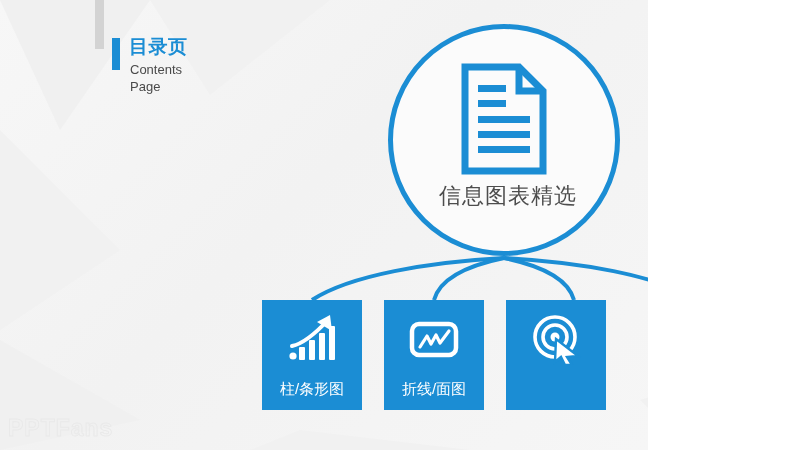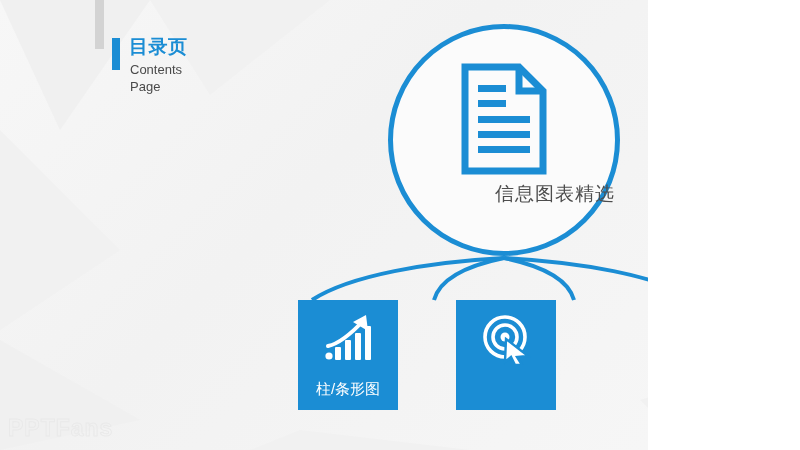--- a/index.html
+++ b/index.html
@@ -98,22 +98,22 @@
     top: 34px;
     transform: translateX(-50%);
     width: 86px;
     height: 112px;
   }
   .circle-label {
     position: absolute;
     left: 8px;
     right: 0;
     top: 152px;
-    text-align: right;
-    font-size: 19px;
+    text-align: center;
+    font-size: 22px;
     color: #4d4d4d;
     letter-spacing: 1px;
     white-space: nowrap;
   }
 
   
   .boxes {
     position: absolute;
     left: 262px;
     top: 300px;
@@ -123,21 +123,20 @@
   .box {
     position: relative;
     width: 100px;
     height: 110px;
     background: #1b8dd4;
     box-sizing: border-box;
     display: flex;
     flex-direction: column;
     align-items: center;
     justify-content: flex-start;
-    margin-left: 36px;
   }
   .box-icon {
     margin-top: 13px;
     width: 52px;
     height: 52px;
   }
   .box-label {
     position: absolute;
     bottom: 11px;
     left: 0;
@@ -221,20 +220,27 @@
           <rect x="33" y="20" width="6" height="27" rx="1"></rect>
           <rect x="43" y="13" width="6" height="34" rx="1"></rect>
         </g>
         <path d="M6 33 C 16 31 28 22 42 7" fill="none" stroke="#ffffff" stroke-width="4" stroke-linecap="round"></path>
         <polygon points="44,2 46,18 31,9" fill="#ffffff"></polygon>
       </svg>
       <div class="box-label">柱/条形图</div>
     </div>
 
 
+    <div class="box">
+      <svg class="box-icon" viewBox="0 0 52 52">
+        <rect x="4" y="11" width="44" height="31" rx="7" fill="none" stroke="#ffffff" stroke-width="4.5"></rect>
+        <path d="M12 34 L19 23 L23 31 L28 22 L32 30 L41 18" fill="none" stroke="#ffffff" stroke-width="3.2" stroke-linejoin="round" stroke-linecap="round"></path>
+      </svg>
+      <div class="box-label">折线/面图</div>
+    </div>
 
     <div class="box">
       <svg class="box-icon" viewBox="0 0 52 52">
         <circle cx="25" cy="24" r="20" fill="none" stroke="#ffffff" stroke-width="3.6"></circle>
         <circle cx="25" cy="24" r="12" fill="none" stroke="#ffffff" stroke-width="3.6"></circle>
         <circle cx="25" cy="24" r="4.5" fill="#ffffff"></circle>
         <path d="M26 26 L48 43 L37 44 L42 52 L35 52 L31 44 L25 49 Z" fill="#ffffff" stroke="#1b8dd4" stroke-width="2.4"></path>
       </svg>
     </div>
 

